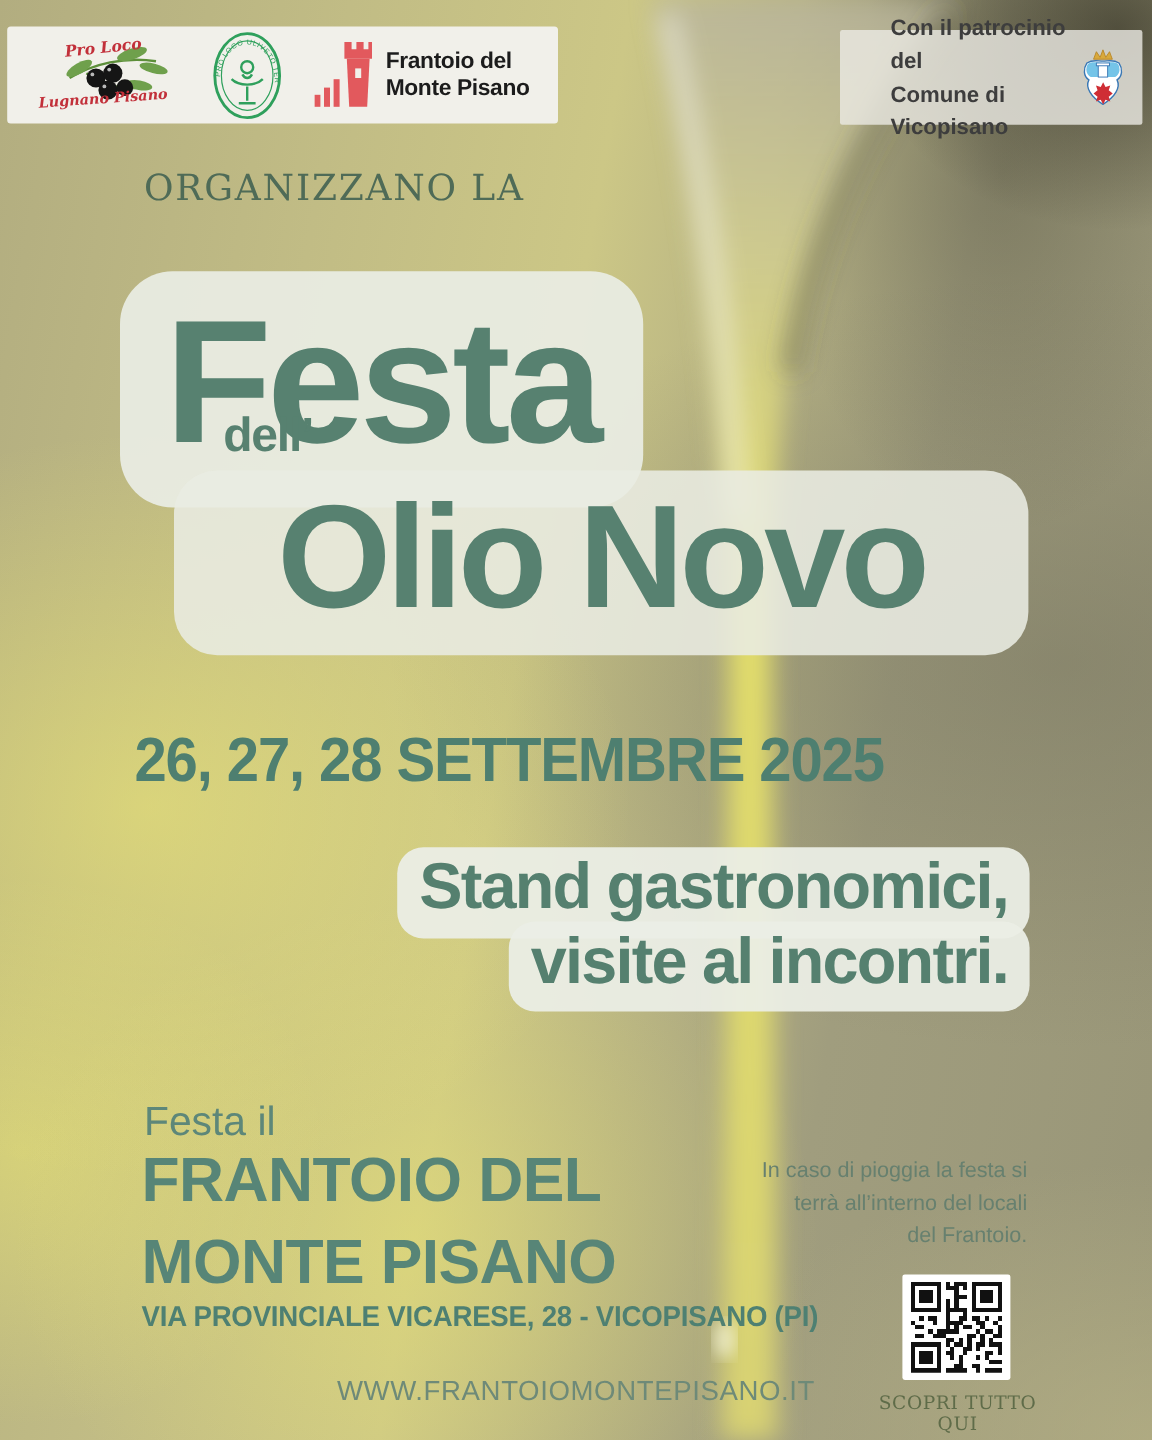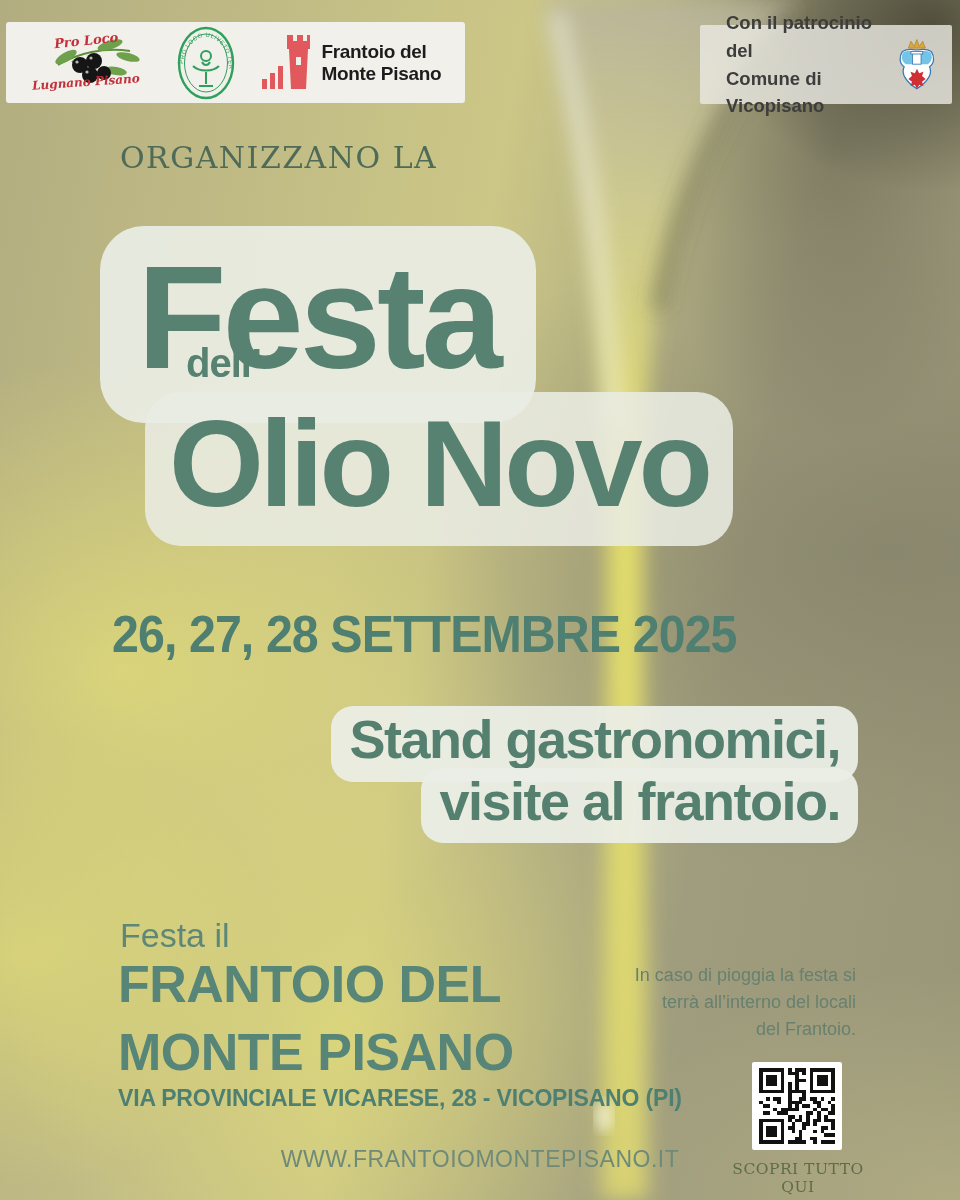--- a/index.html
+++ b/index.html
@@ -26,30 +26,30 @@
   .logo-script .l1,.logo-script .l2{position:absolute;font-family:"DejaVu Serif",serif;font-style:italic;font-weight:bold;color:#c2303a;white-space:nowrap;}
   .logo-script .l1{left:24px;top:8px;font-size:13px;transform:rotate(-6deg);}
   .logo-script .l2{left:2px;top:50px;font-size:12px;transform:rotate(-4deg);}
   .logo-script svg{position:absolute;left:8px;top:6px;}
   .logo-oval{width:74px;height:78px;}
   .logo-frantoio{display:flex;align-items:center;gap:9px;}
   .logo-frantoio .txt{font-weight:bold;color:#1c1c1c;font-size:19px;line-height:1.12;letter-spacing:-.3px;}
 
   
   .patrocinio{left:700px;top:25px;width:252px;height:79px;background:rgba(235,234,227,.80);border-radius:2px;
-    display:flex;align-items:center;justify-content:space-between;padding:0 12px 0 26px;box-sizing:border-box;}
+    display:flex;align-items:center;justify-content:space-between;padding:0 12px 0 42px;box-sizing:border-box;}
   .patrocinio .txt{font-weight:bold;color:#3d3d3d;font-size:18.5px;line-height:1.5;white-space:pre-line;}
 
   .kicker{left:120px;top:140px;font-family:"DejaVu Serif",serif;font-size:30px;color:#4f6b57;letter-spacing:1.5px;}
 
   .festa-box{left:100px;top:226px;width:436px;height:197px;background:rgba(234,237,228,.93);border-radius:44px;
     display:flex;align-items:center;justify-content:center;}
   .festa-box .w{font-size:146px;font-weight:bold;color:#578170;letter-spacing:-4px;margin-top:-14px;}
   .dell{left:186px;top:341px;font-size:40px;font-weight:bold;color:#578170;z-index:4;letter-spacing:-1px;}
-  .olio-box{left:145px;top:392px;width:588px;height:154px;background:rgba(233,236,227,.88);border-radius:36px;
+  .olio-box{left:145px;top:392px;width:712px;height:154px;background:rgba(233,236,227,.88);border-radius:36px;
     display:flex;align-items:center;justify-content:center;}
   .olio-box .w{font-size:122px;font-weight:bold;color:#578170;letter-spacing:-4px;margin-top:-10px;white-space:nowrap;}
 
   .date-line{left:112px;top:604px;font-size:52px;font-weight:bold;color:#4e7f70;letter-spacing:-1px;
     transform:scaleX(.93);transform-origin:left center;white-space:nowrap;}
 
   .highlights{right:102px;top:706px;display:flex;flex-direction:column;align-items:flex-end;}
   .highlights .hl{background:rgba(235,238,230,.94);border-radius:22px;padding:2px 18px 10px;margin-top:-14px;
     font-size:54px;font-weight:bold;color:#55806f;letter-spacing:-1.5px;white-space:nowrap;line-height:1.18;}
   .highlights .hl:first-child{margin-top:0;}
@@ -181,21 +181,21 @@
   </div>
   <div class="layer dell">dell’</div>
   <div class="layer olio-box">
     <span class="w">Olio Novo</span>
   </div>
 
   <div class="layer date-line">26, 27, 28 SETTEMBRE 2025</div>
 
   <div class="layer highlights">
     <span class="hl">Stand gastronomici,</span>
-    <span class="hl">visite al frantoio.</span>
+    <span class="hl">visite al incontri.</span>
   </div>
 
   <div class="layer presso">Festa il</div>
   <div class="layer venue-name">FRANTOIO DEL</div>
   <div class="layer venue-name venue-name2">MONTE PISANO</div>
   <div class="layer address">VIA PROVINCIALE VICARESE, 28 - VICOPISANO (PI)</div>
 
   <div class="layer rain">In caso di pioggia la festa si
 terrà all’interno del locali
 del Frantoio.</div>

